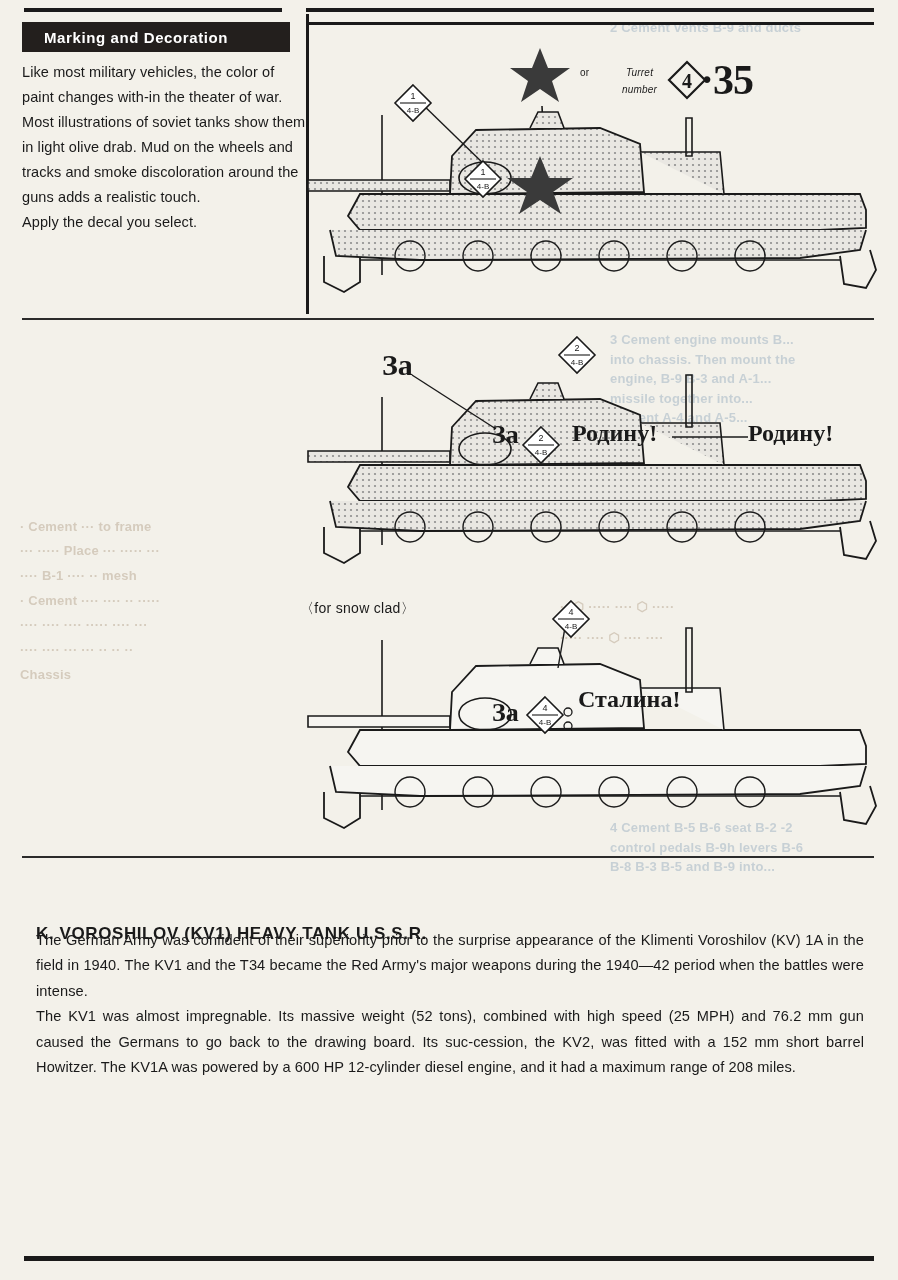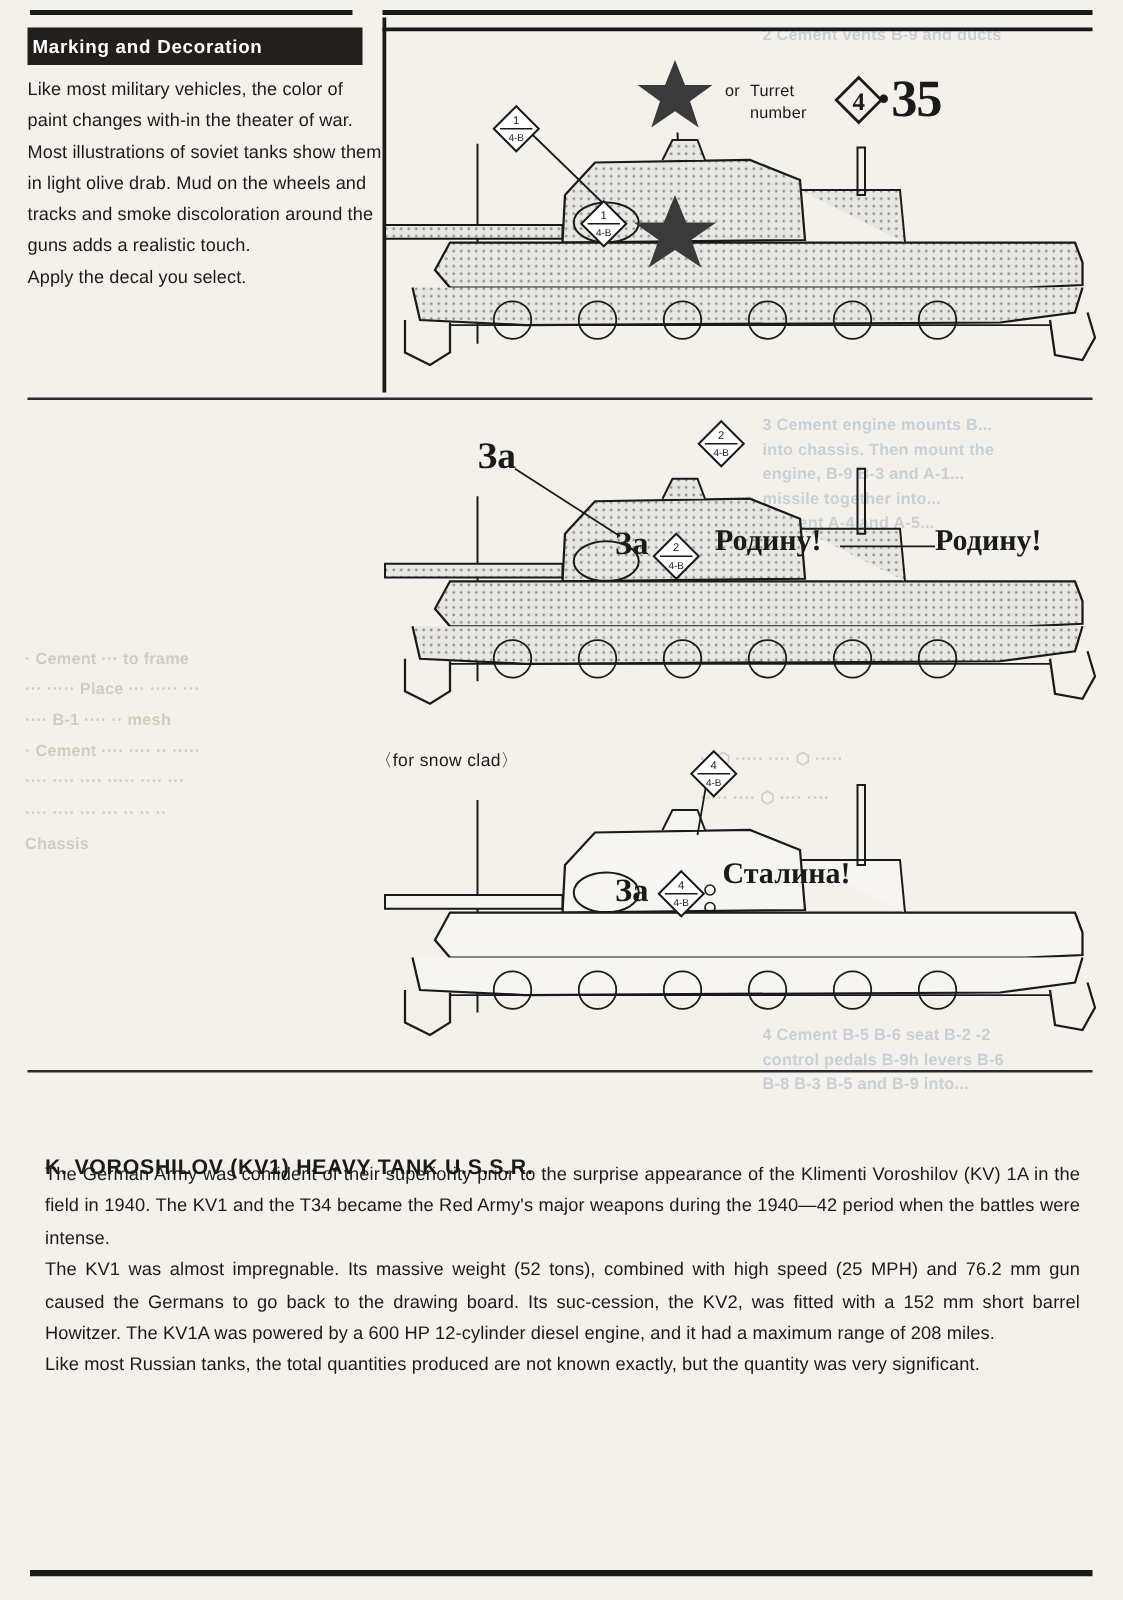--- a/index.html
+++ b/index.html
@@ -47,21 +47,21 @@
     top: 22px;
     width: 268px;
     height: 30px;
     background: #231f1d;
     color: #fff;
     font-size: 15px;
     font-weight: bold;
     letter-spacing: .6px;
     display: flex;
     align-items: center;
-    padding-left: 4px;
+    padding-left: 22px;
     box-sizing: border-box;
   }
   .mark-body {
     position: absolute;
     left: 22px;
     top: 60px;
     width: 288px;
     font-size: 14.5px;
     line-height: 25px;
     letter-spacing: .1px;
@@ -88,23 +88,24 @@
 
   
   .lbl {
     position: absolute;
     font-family: "Liberation Serif", serif;
     font-weight: bold;
   }
 
   .turret-num-label {
     position: absolute;
-    font-size: 13px;
+    font-size: 10px;
     line-height: 17px;
     letter-spacing: .2px;
+    text-align: center;
   }
   .turret-num-big {
     position: absolute;
     font-family: "Liberation Serif", serif;
     font-weight: bold;
     font-size: 42px;
     letter-spacing: -1px;
   }
 
   
@@ -175,21 +176,21 @@
 
   <div class="mark-header">
     <span>Marking and Decoration</span>
   </div>
   <div class="mark-body" style="white-space:pre-line;">Like most military vehicles, the color of paint changes with-in the theater of war. Most illustrations of soviet tanks show them in light olive drab. Mud on the wheels and tracks and smoke discoloration around the guns adds a realistic touch.
 Apply the decal you select.</div>
 
   <div class="hr-thin" style="left:22px; top:318px; width:852px;"></div>
   <div class="hr-thin" style="left:22px; top:856px; width:852px;"></div>
 
-  <div class="turret-num-label" style="left:600px; top:64px; white-space:pre-line;">Turret
+  <div class="turret-num-label" style="left:622px; top:64px; white-space:pre-line;font-style:italic;">Turret
 number</div>
   <div class="turret-num-label" style="left:580px; top:64px;">or</div>
   <div class="turret-num-big" style="left:700px; top:56px;">·35</div>
 
   <svg style="position:absolute; left:665px; top:58px;" width="44" height="44" viewBox="0 0 44 44">
     <polygon points="22,4 40,22 22,40 4,22" fill="none" stroke="#1a1a1a" stroke-width="2.2"></polygon>
     <text x="22" y="30" text-anchor="middle" font-family="Liberation Serif, serif" font-size="20" font-weight="bold" fill="#1a1a1a">4</text>
   </svg>
 
   <svg style="position:absolute; left:500px; top:40px;" width="120" height="160" viewBox="0 0 120 160">
@@ -335,18 +336,17 @@
     <polygon points="21,3 39,21 21,39 3,21" fill="#fff" stroke="#1a1a1a" stroke-width="1.6"></polygon>
     <line x1="8" y1="21" x2="34" y2="21" stroke="#1a1a1a" stroke-width="1.1"></line>
     <text x="21" y="17" text-anchor="middle" font-family="Liberation Sans, sans-serif" font-size="9" fill="#1a1a1a">4</text>
     <text x="21" y="31" text-anchor="middle" font-family="Liberation Sans, sans-serif" font-size="8" fill="#1a1a1a">4-B</text>
   </svg>
 
   <div class="article-title">K. VOROSHILOV (KV1) HEAVY TANK U.S.S.R.</div>
   <div class="article-body">
     <p>The German Army was confident of their superiority prior to the surprise  appearance  of  the Klimenti Voroshilov (KV) 1A in the field in 1940. The KV1 and the  T34  became  the  Red Army's major weapons during the 1940—42 period when the battles were intense.</p>
     <p>The KV1 was almost impregnable.  Its massive weight (52 tons), combined with   high  speed (25 MPH) and 76.2 mm gun caused the Germans to go back to the drawing board.  Its suc-cession, the KV2, was fitted with a 152 mm short barrel Howitzer.  The KV1A was powered by a 600 HP 12-cylinder diesel engine, and it had a maximum range of 208 miles.</p>
-    <p>Like most Russian tanks, the total quantities produced are not known exactly, but the quantity was very significant.</p>
   </div>
 
   <div class="bottom-rule"></div>
 
 </div>
 
 </body></html>

